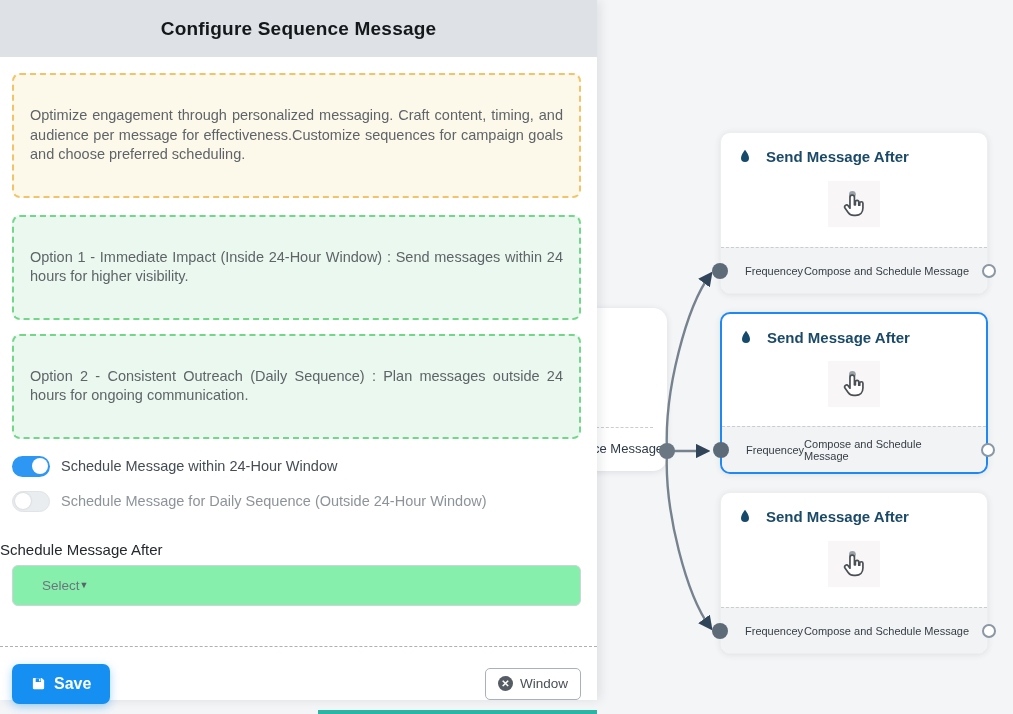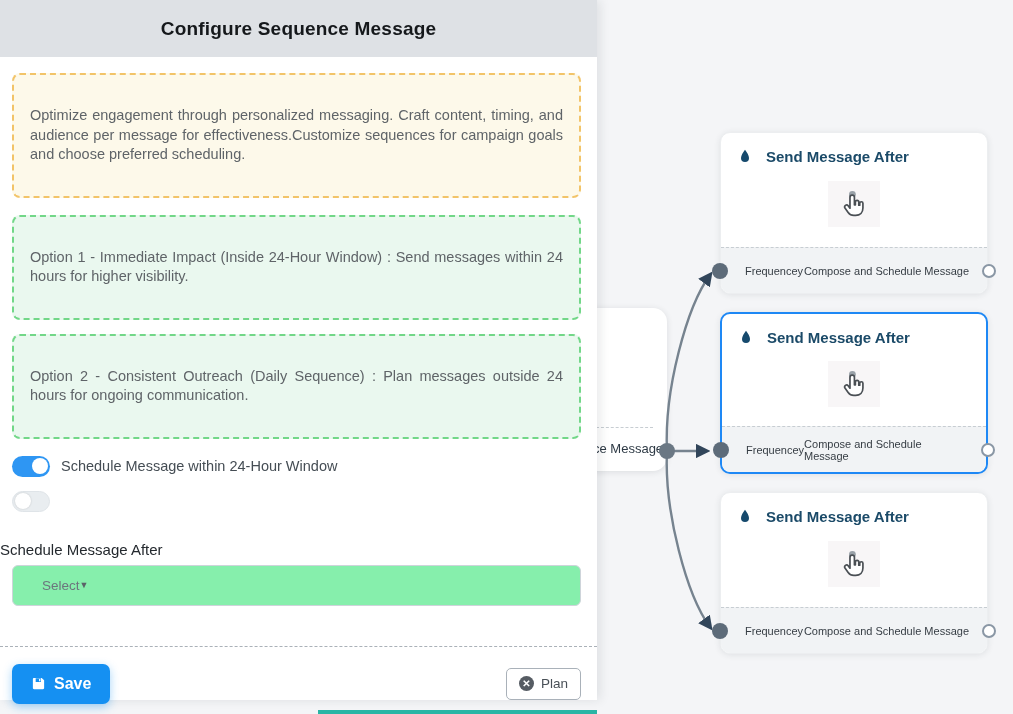--- a/index.html
+++ b/index.html
@@ -90,20 +90,21 @@
   <div class="info-box box-yellow">Optimize engagement through personalized messaging. Craft content, timing, and audience per message for effectiveness.Customize sequences for campaign goals and choose preferred scheduling.</div>
   <div class="info-box box-green1">Option 1 - Immediate Impact (Inside 24-Hour Window) : Send messages within 24 hours for higher visibility.</div>
   <div class="info-box box-green2">Option 2 - Consistent Outreach (Daily Sequence) : Plan messages outside 24 hours for ongoing communication.</div>
 
   <div class="toggle-row first">
     <div class="switch on"></div>
     <div class="toggle-label-on">Schedule Message within 24-Hour Window</div>
   </div>
   <div class="toggle-row second">
     <div class="switch off"></div>
+    <div class="toggle-label-off">Schedule Message for Daily Sequence (Outside 24-Hour Window)</div>
   </div>
 
   <div class="field-label">Schedule Message After</div>
   <div class="select">
     <span class="select-value">Select</span>
     <span class="caret">▼</span>
   </div>
 
   <div class="divider"></div>
 
@@ -111,21 +112,21 @@
     <button class="save-btn">
       <svg width="15" height="15" viewBox="0 0 16 16">
         <path fill="#ffffff" d="M2 3.2C2 2.5 2.5 2 3.2 2h8.2L14 4.6v8.2c0 .7-.5 1.2-1.2 1.2H3.2C2.5 14 2 13.5 2 12.8V3.2z"></path>
         <rect x="5" y="2.4" width="5.6" height="4" fill="#1590f2"></rect>
         <rect x="8.6" y="3.1" width="1.4" height="2.5" fill="#ffffff"></rect>
       </svg>
       <span>Save</span>
     </button>
     <button class="close-btn">
       <span class="close-glyph">✕</span>
-      <span>Plan</span>
+      <span>Window</span>
     </button>
   </div>
 </div>
 
 <div class="teal-bar"></div>
 
 <div class="canvas">
 
   <div class="partial-node">
     <div class="partial-sep"></div>

